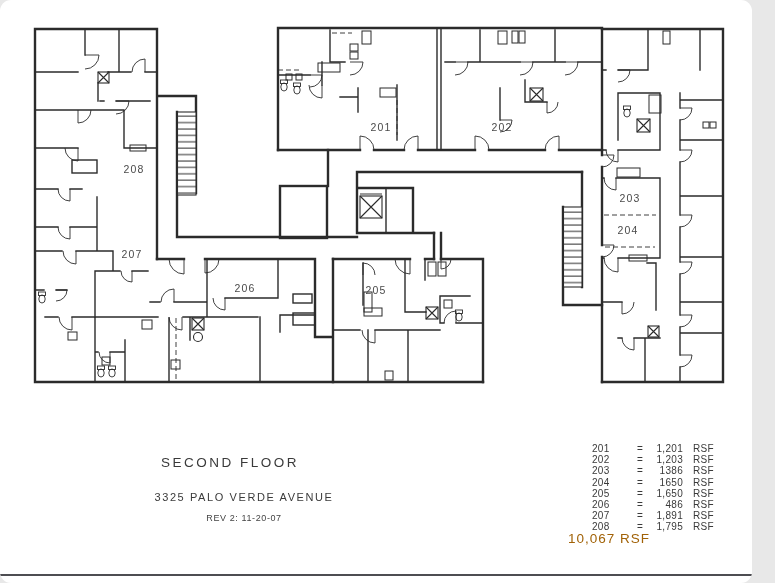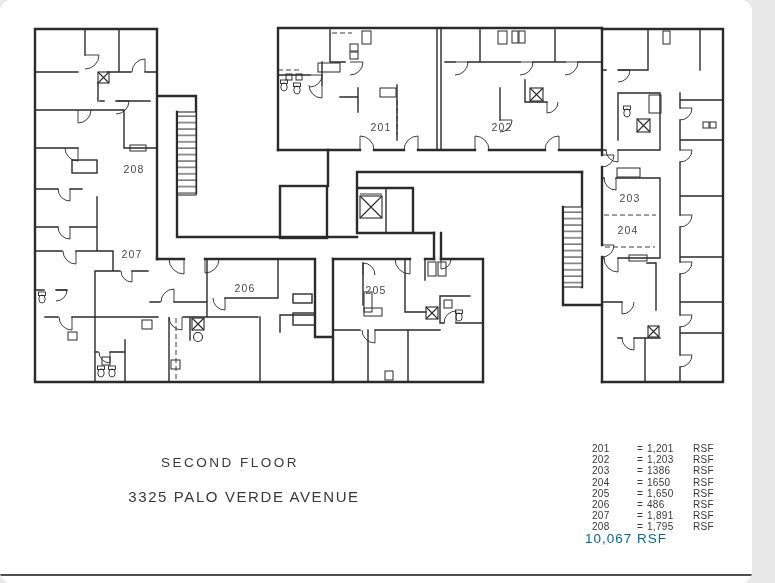--- a/index.html
+++ b/index.html
@@ -9,27 +9,27 @@
   
   .ulabel{position:absolute;transform:translate(-50%,-50%);font-size:10.5px;
           letter-spacing:1.2px;color:#4a4a4a;white-space:nowrap;}
   .ul-201{left:381px;top:127px}.ul-202{left:502px;top:127px}
   .ul-203{left:630px;top:198px}.ul-204{left:628px;top:230px}
   .ul-205{left:376px;top:290px}.ul-206{left:245px;top:288px}
   .ul-207{left:132px;top:254px}.ul-208{left:134px;top:169px}
   
   .titleblock{position:absolute;left:88px;top:455px;width:312px;text-align:center;color:#3a3a3a;}
   .tb-floor{font-size:13.5px;letter-spacing:2.5px;margin:0 28px 0 0;}
-  .tb-addr{font-size:15px;letter-spacing:1.6px;margin-top:17px;line-height:20px;}
+  .tb-addr{font-size:11px;letter-spacing:1.6px;margin-top:17px;line-height:20px;}
   .tb-rev{font-size:9px;letter-spacing:0.6px;margin-top:6px;color:#444;}
   
   .legend{position:absolute;left:592px;top:443px;color:#3a3a3a;font-size:10px;letter-spacing:0.3px;}
   .lrow{display:flex;height:11.2px;line-height:11.2px;}
-  .lu{width:45px}.le{width:10px}.lv{width:36px;}.lr{margin-left:10px}
-  .ltotal{position:absolute;left:585px;top:531px;font-size:13.5px;letter-spacing:1px;color:#0369a1;text-align:right;}
+  .lu{width:45px}.le{width:10px}.lv{width:36px;text-align:right}.lr{margin-left:10px}
+  .ltotal{position:absolute;left:568px;top:531px;font-size:13.5px;letter-spacing:1px;color:#a16207;text-align:right;}
   
   .bottom-rule{position:absolute;left:0;top:574px;width:775px;height:2px;background:#4d4d52;}
 </style>
 </head>
 <body>
 
 <div class="sheet">
 
 <svg class="plan-svg" width="775" height="583" viewBox="0 0 775 583">
   <defs>
@@ -346,20 +346,21 @@
   <span class="ulabel ul-203">203</span>
   <span class="ulabel ul-204">204</span>
   <span class="ulabel ul-205">205</span>
   <span class="ulabel ul-206">206</span>
   <span class="ulabel ul-207">207</span>
   <span class="ulabel ul-208">208</span>
 
   <div class="titleblock">
     <div class="tb-floor">SECOND FLOOR</div>
     <div class="tb-addr">3325 PALO VERDE AVENUE</div>
+    <div class="tb-rev">REV 2: 11-20-07</div>
   </div>
 
   <div class="legend">
     <div class="lrow">
         <span class="lu">201</span>
         <span class="le">=</span>
         <span class="lv">1,201</span>
         <span class="lr">RSF</span>
       </div>
     <div class="lrow">

